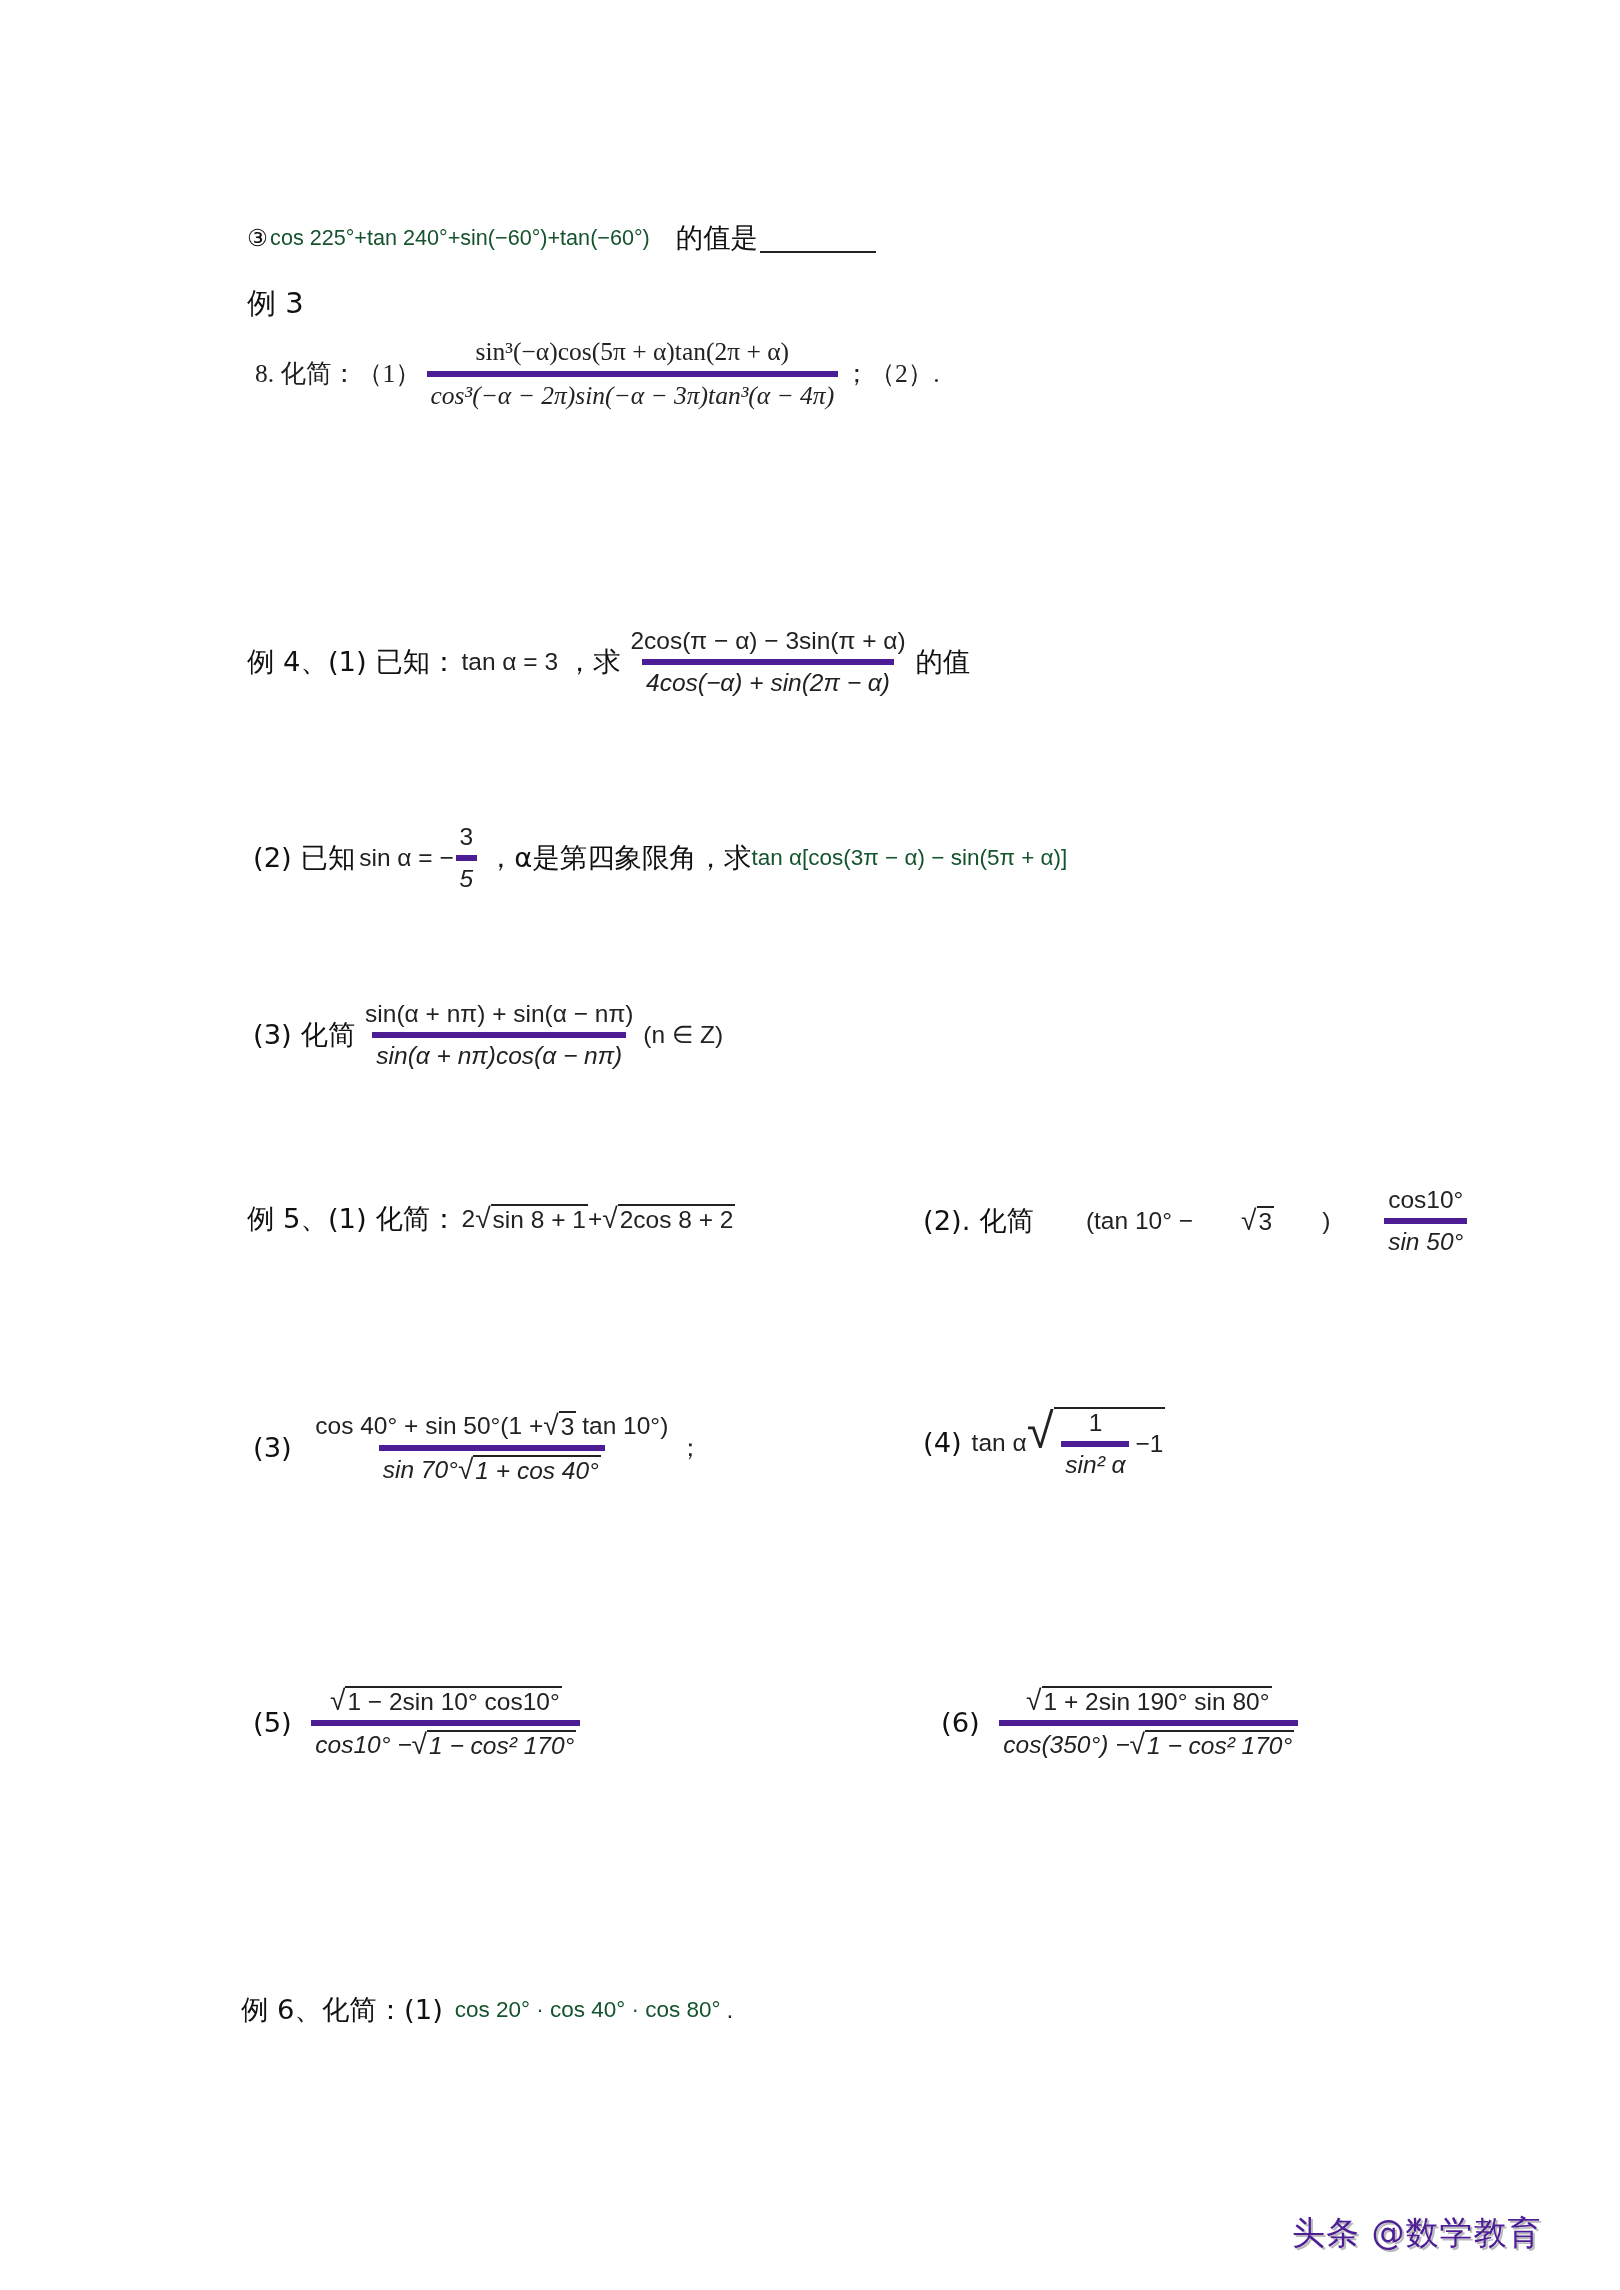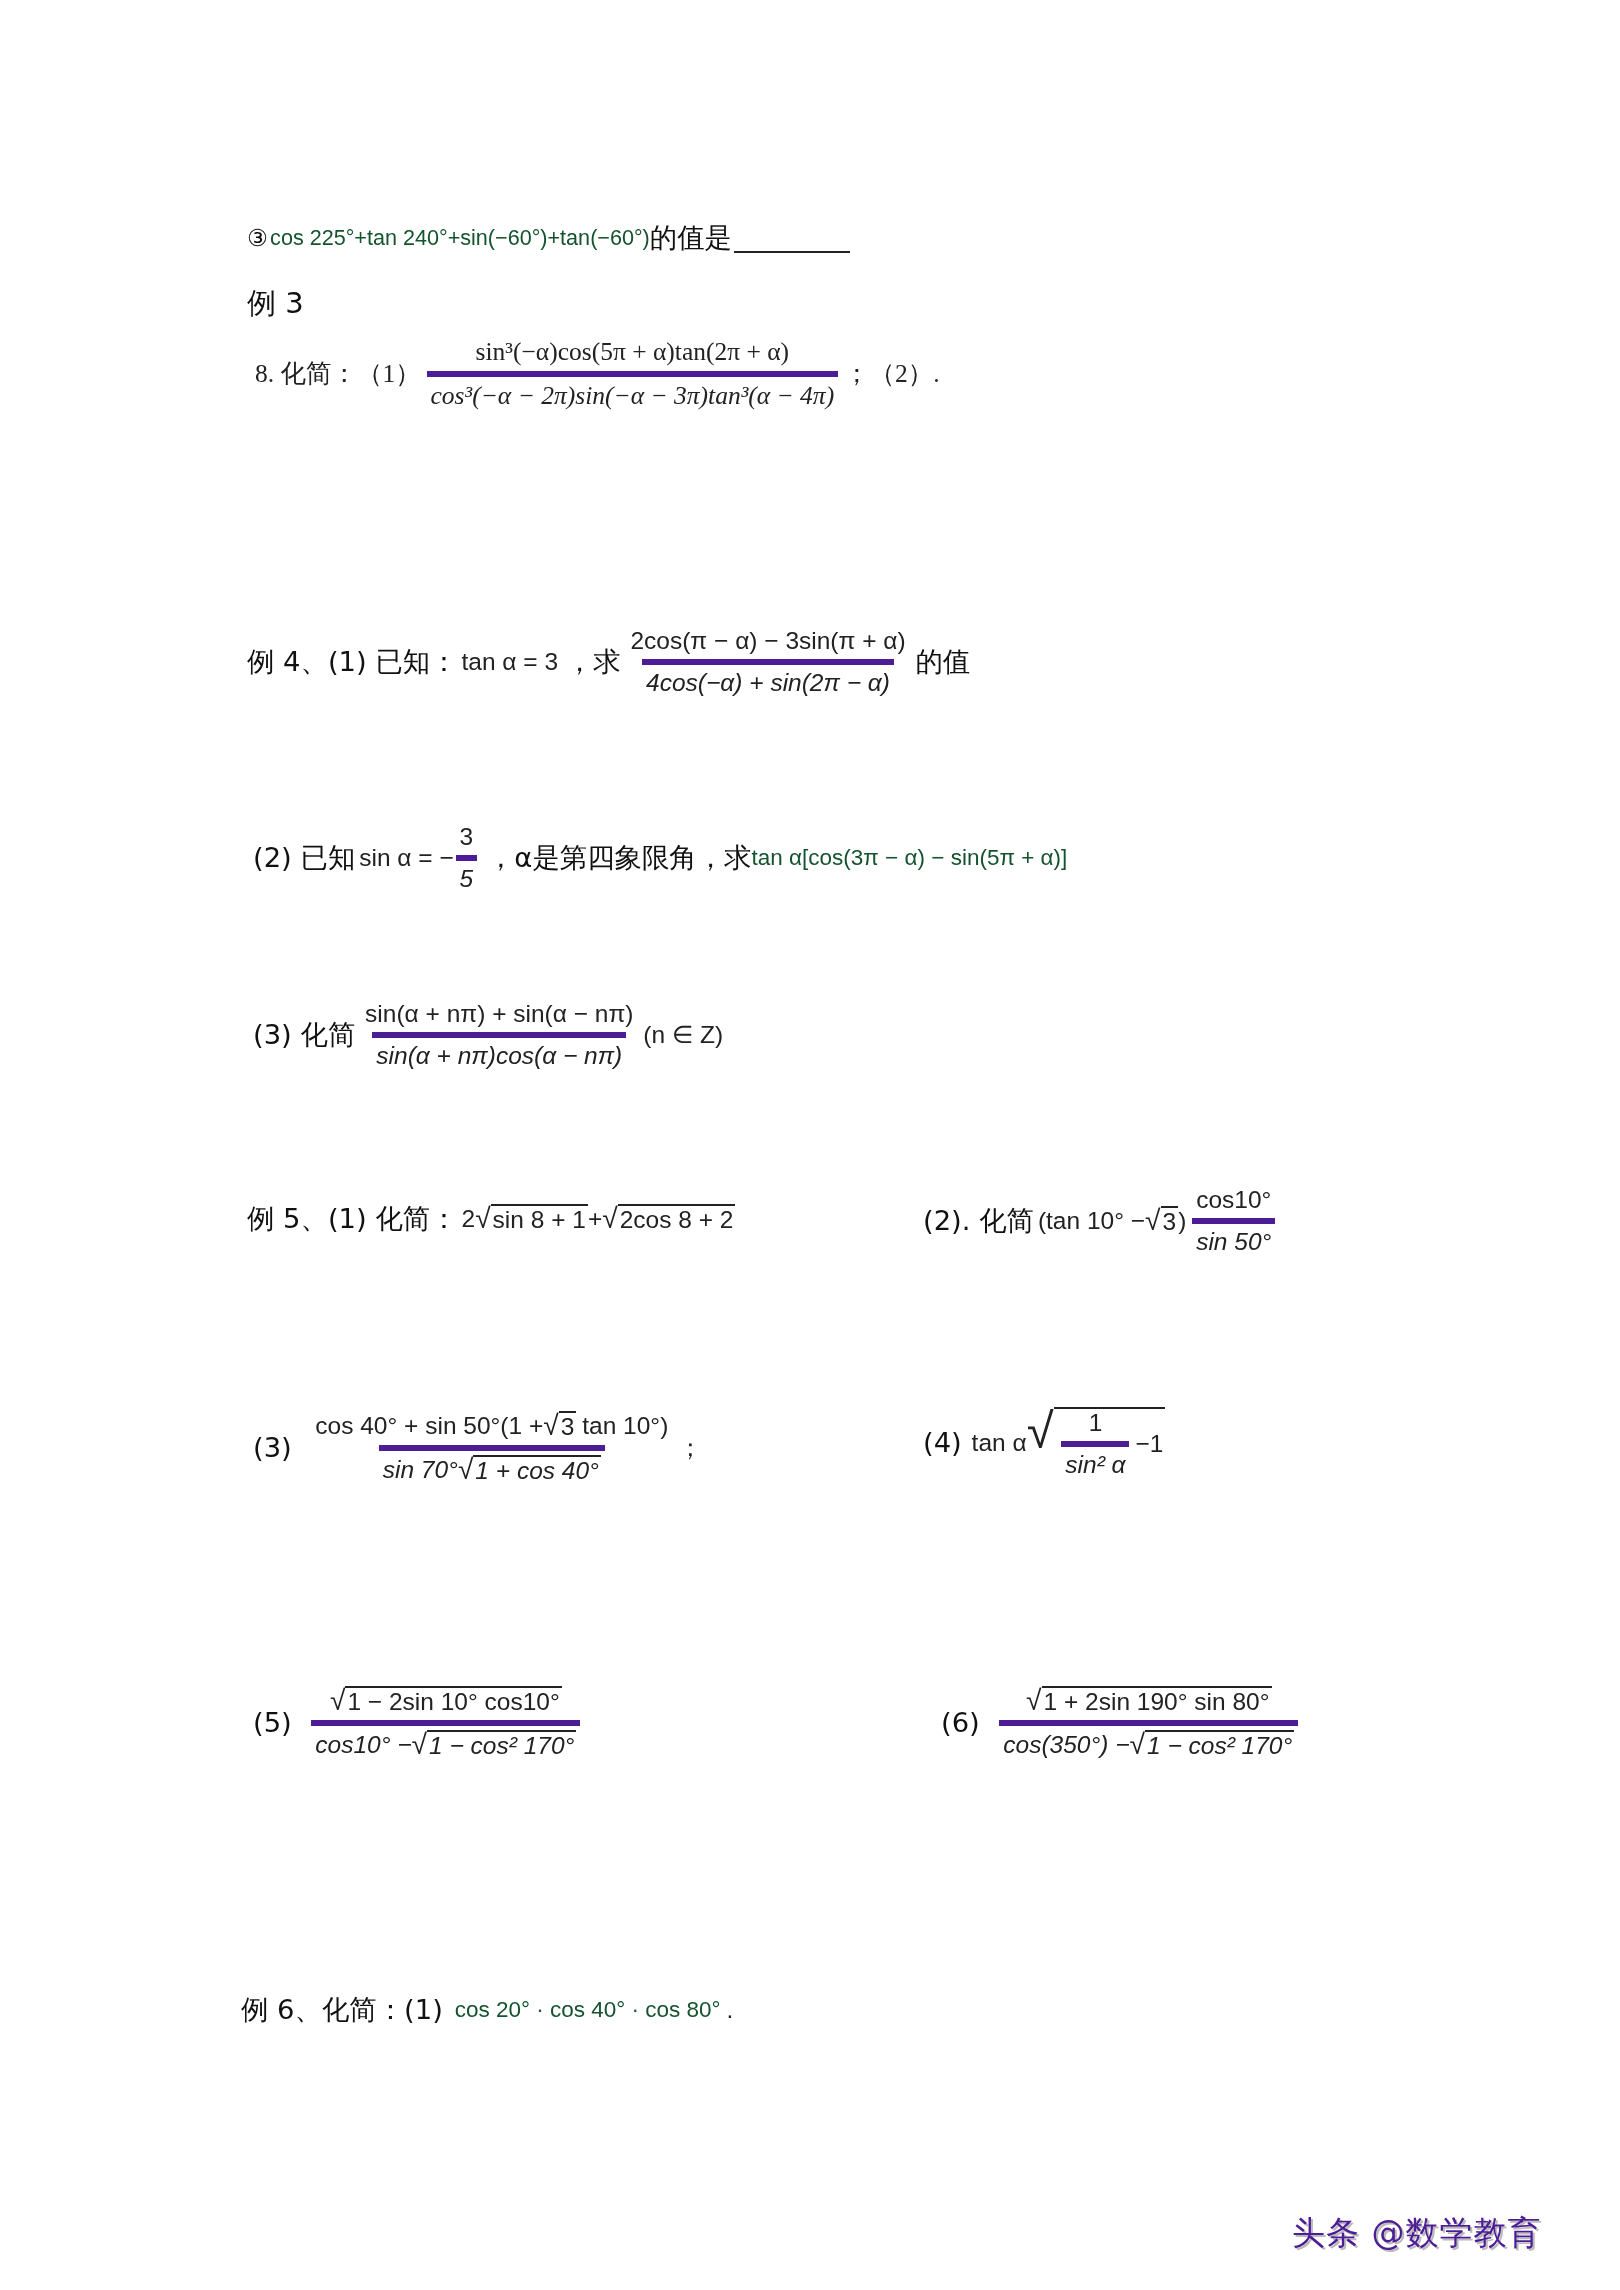--- a/index.html
+++ b/index.html
@@ -25,21 +25,21 @@
     font-size: 33px; color: #4c1d95; letter-spacing: 1px;
     text-shadow: 2px 2px 0 #bbb, -1px -1px 0 #fff;
   }
 </style>
 </head>
 <body>
 
 <div class="abs row" style="left:247px; top:220px;">
   <span class="cn" style="font-size:23.5px;">③</span>
   <span class="math gray" style="font-size:21.6px; margin-left:2px;">cos 225°+tan 240°+sin(−60°)+tan(−60°)</span>
-  <span class="cn" style="margin-left:0;">的值是</span>
+  <span class="cn" style="margin-left:26px;">的值是</span>
   <span class="blank"></span>
 </div>
 
 <div class="abs cn" style="left:247px; top:284px; font-size:29px;">例 3</div>
 
 <div class="abs row" style="left:255px; top:337px;">
   <span class="serif">8. 化简：（1）</span>
   <span class="frac serif">
     <span class="num">sin³(−α)cos(5π + α)tan(2π + α)</span>
     <span class="den">cos³(−α − 2π)sin(−α − 3π)tan³(α − 4π)</span>
@@ -86,21 +86,21 @@
     <span class="rad">√</span>
     <span class="arg">sin 8 + 1</span>
   </span>
   <span class="math">+</span>
   <span class="sqrt math">
     <span class="rad">√</span>
     <span class="arg">2cos 8 + 2</span>
   </span>
 </div>
 
-<div class="abs row" style="left:923px; top:1186px;">
+<div class="abs row" style="left:923px; top:1186px;gap:48px;">
   <span class="cn">(2). 化简</span>
   <span class="math" style="margin-left:3.9px;">(tan 10° −</span>
   <span class="sqrt math">
     <span class="rad">√</span>
     <span class="arg">3</span>
   </span>
   <span class="math">)</span>
   <span class="frac math">
     <span class="num">cos10°</span>
     <span class="den">sin 50°</span>

